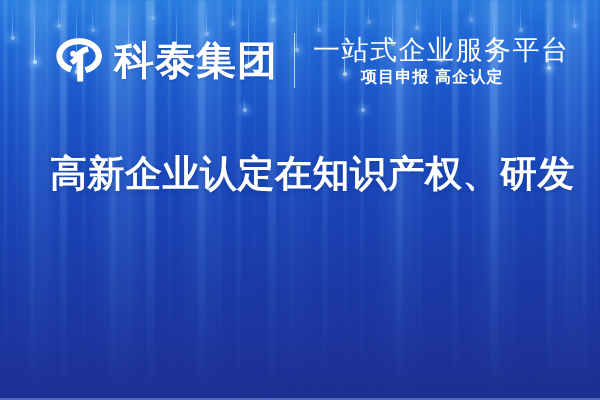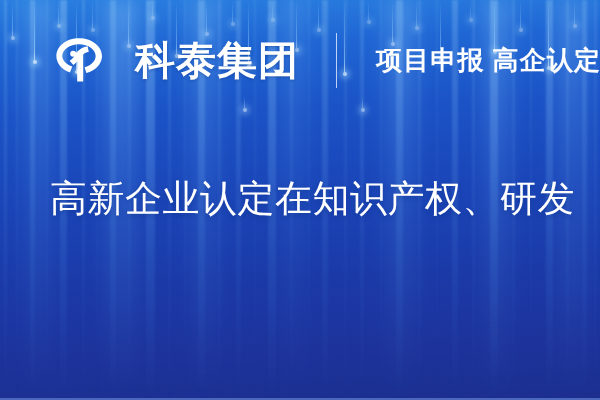--- a/index.html
+++ b/index.html
@@ -67,21 +67,20 @@
   }
 
   
   .header {
     position: absolute;
     left: 50px;
     top: 30px;
     display: flex;
     align-items: center;
     height: 60px;
-    gap: 21px;
   }
   .logo-mark {
     width: 58px;
     height: 58px;
     flex: 0 0 58px;
     margin-right: 6px;
   }
   .brand-name {
     font-size: 40px;
     font-weight: 700;
@@ -108,36 +107,37 @@
     font-size: 27px;
     font-weight: 300;
     color: #ffffff;
     letter-spacing: 1.5px;
     line-height: 1.12;
     white-space: nowrap;
   }
   .slogan-sub {
     margin-top: 3px;
     font-family: "Liberation Serif", "DejaVu Serif", serif;
-    font-size: 26px;
+    font-size: 16px;
     font-weight: 700;
     color: #ffffff;
     letter-spacing: 1.2px;
     line-height: 1.1;
     white-space: nowrap;
+    margin-left: 48px;
   }
 
   
   .title {
     position: absolute;
     left: 50px;
-    top: 173px;
+    top: 148px;
     width: 520px;
     font-size: 37px;
-    font-weight: 400;
+    font-weight: 700;
     color: #ffffff;
     line-height: 1.42;
     letter-spacing: 0.5px;
     text-shadow: 0 2px 5px rgba(8,35,100,.30);
   }
   .title-line { display: block; white-space: nowrap; }
 
   .bottom-edge {
     position: absolute;
     left: 0; right: 0; bottom: 0;
@@ -236,20 +236,21 @@
           <circle cx="25.6" cy="25.2" r="3.3"></circle>
         </g>
       </svg>
     </span>
 
     <span class="brand-name">科泰集团</span>
 
     <span class="divider"></span>
 
     <span class="slogan-wrap">
+      <span class="slogan-main">一站式企业服务平台</span>
       <span class="slogan-sub">项目申报 高企认定</span>
     </span>
   </div>
 
   <div class="title">
     <span class="title-line">高新企业认定在知识产权、研发</span>
   </div>
 
   <div class="bottom-edge"></div>
 </div>

